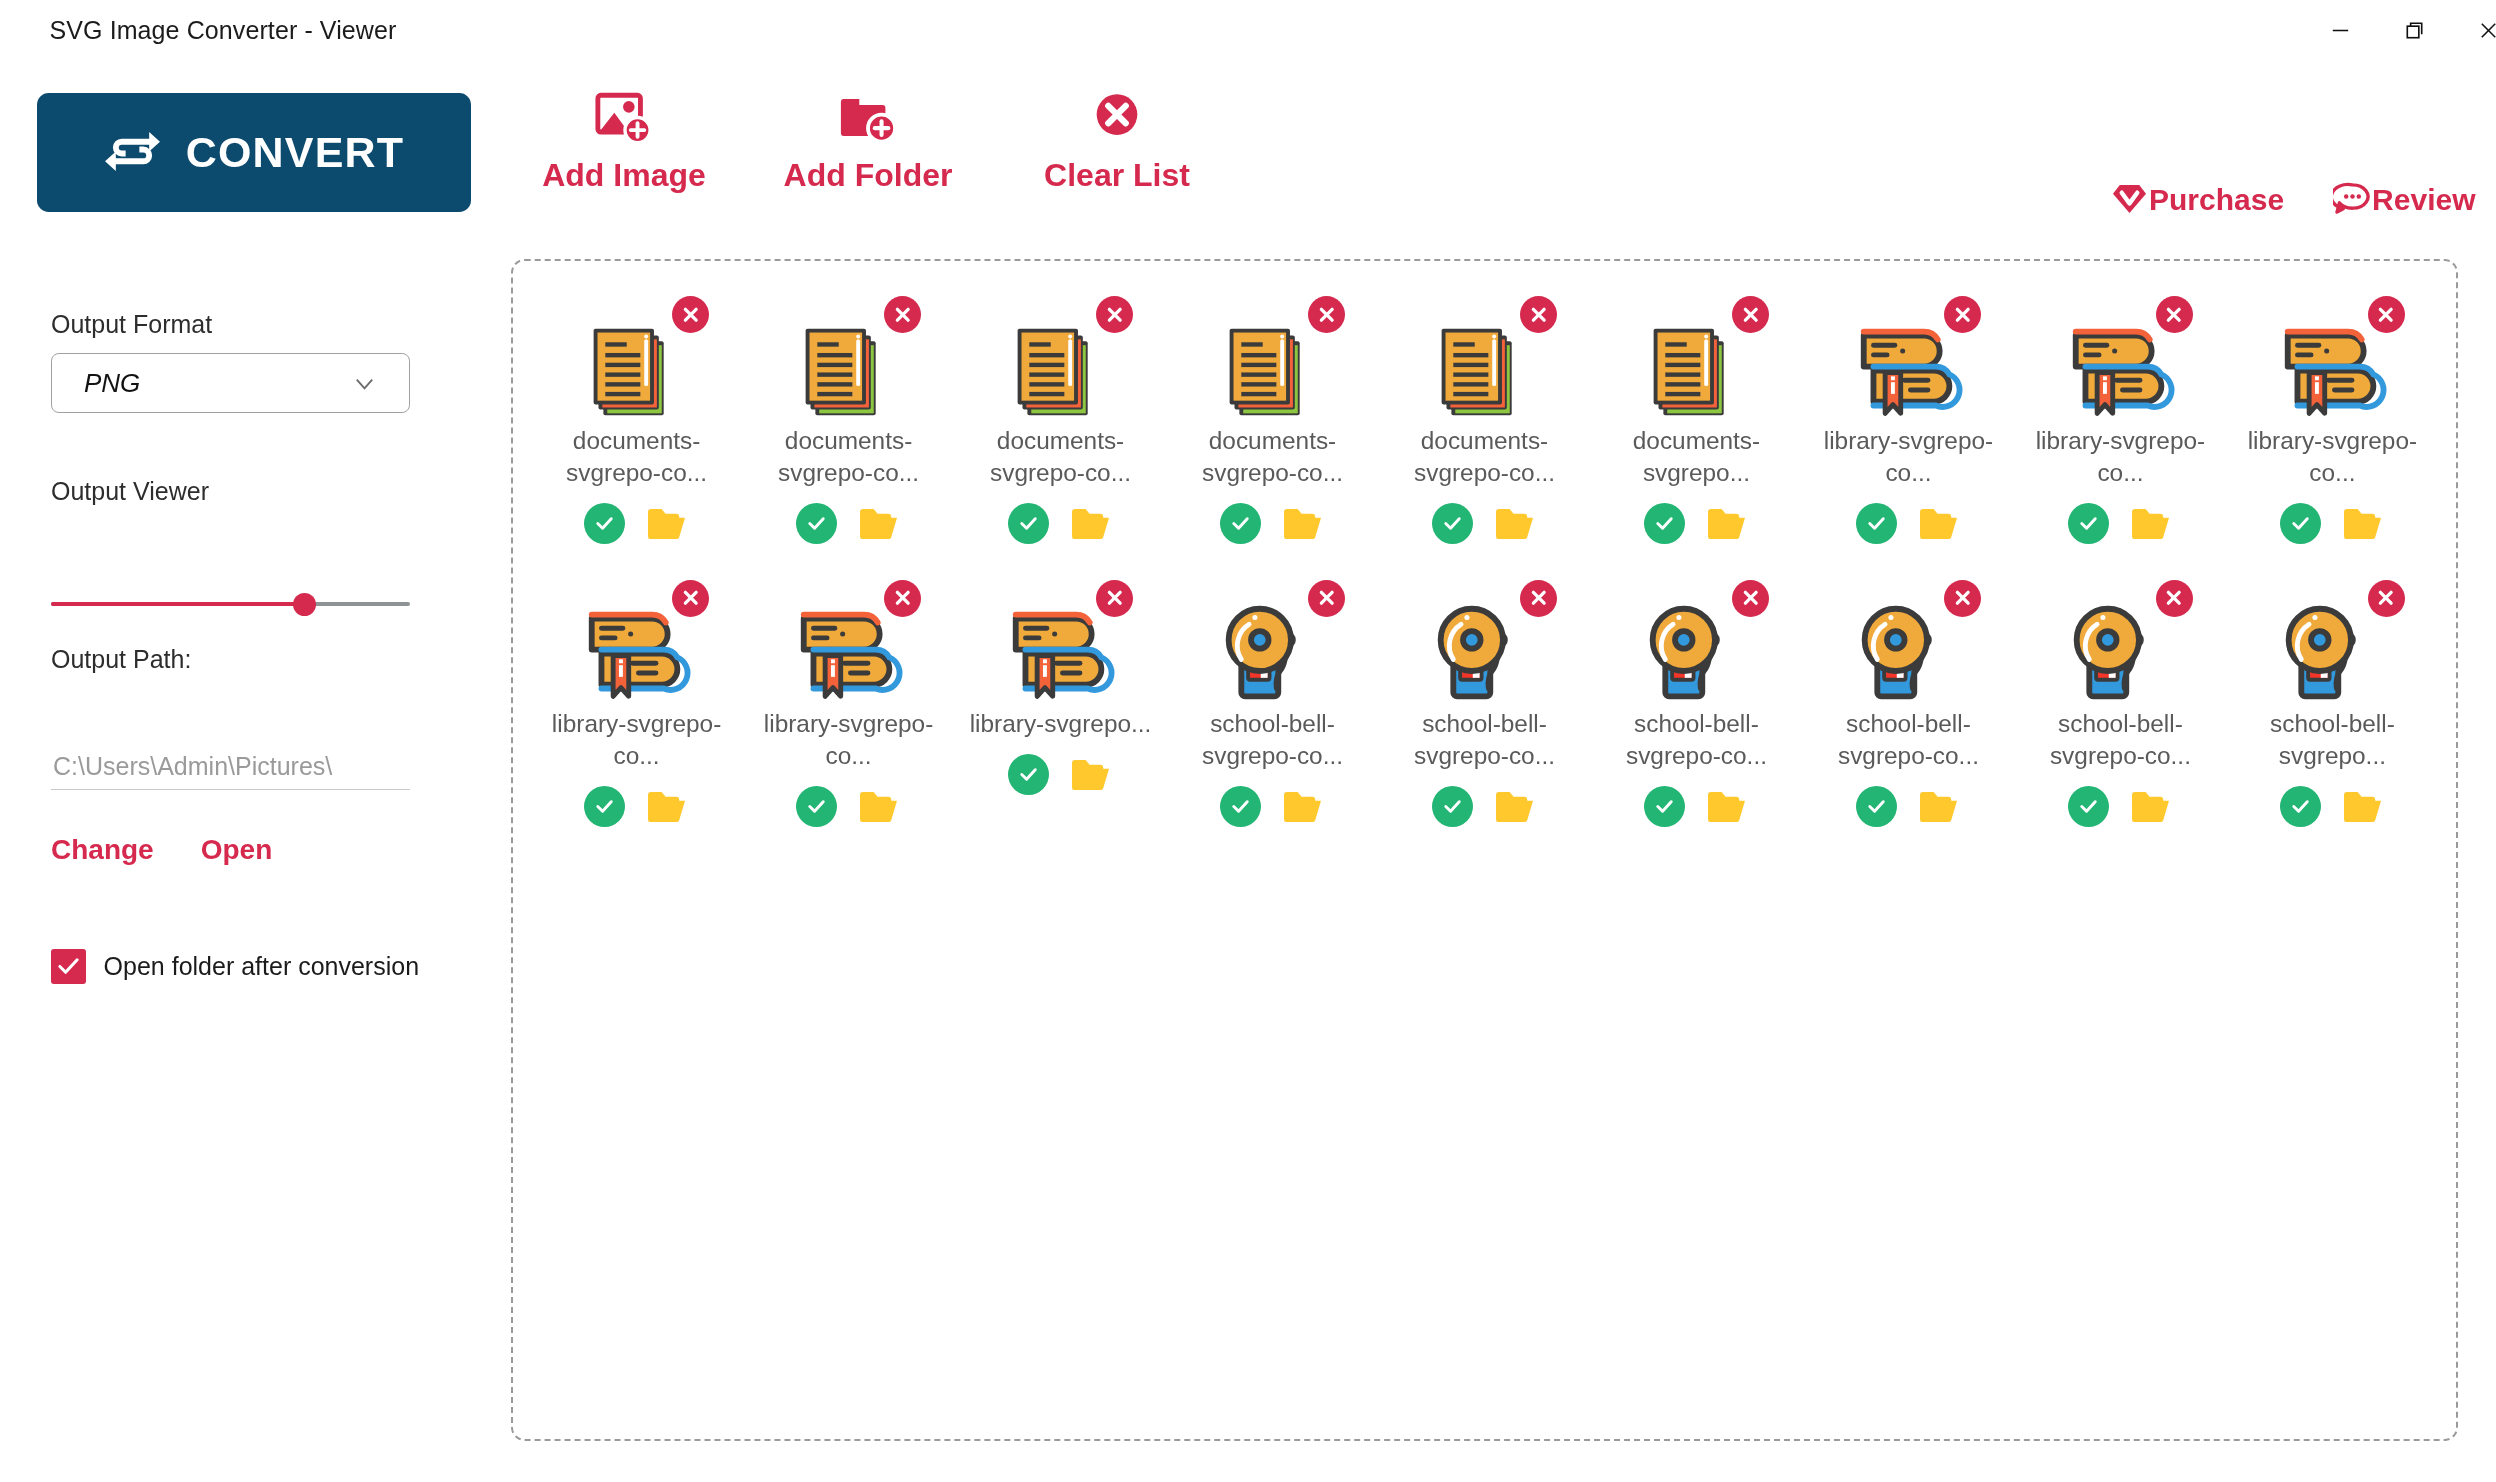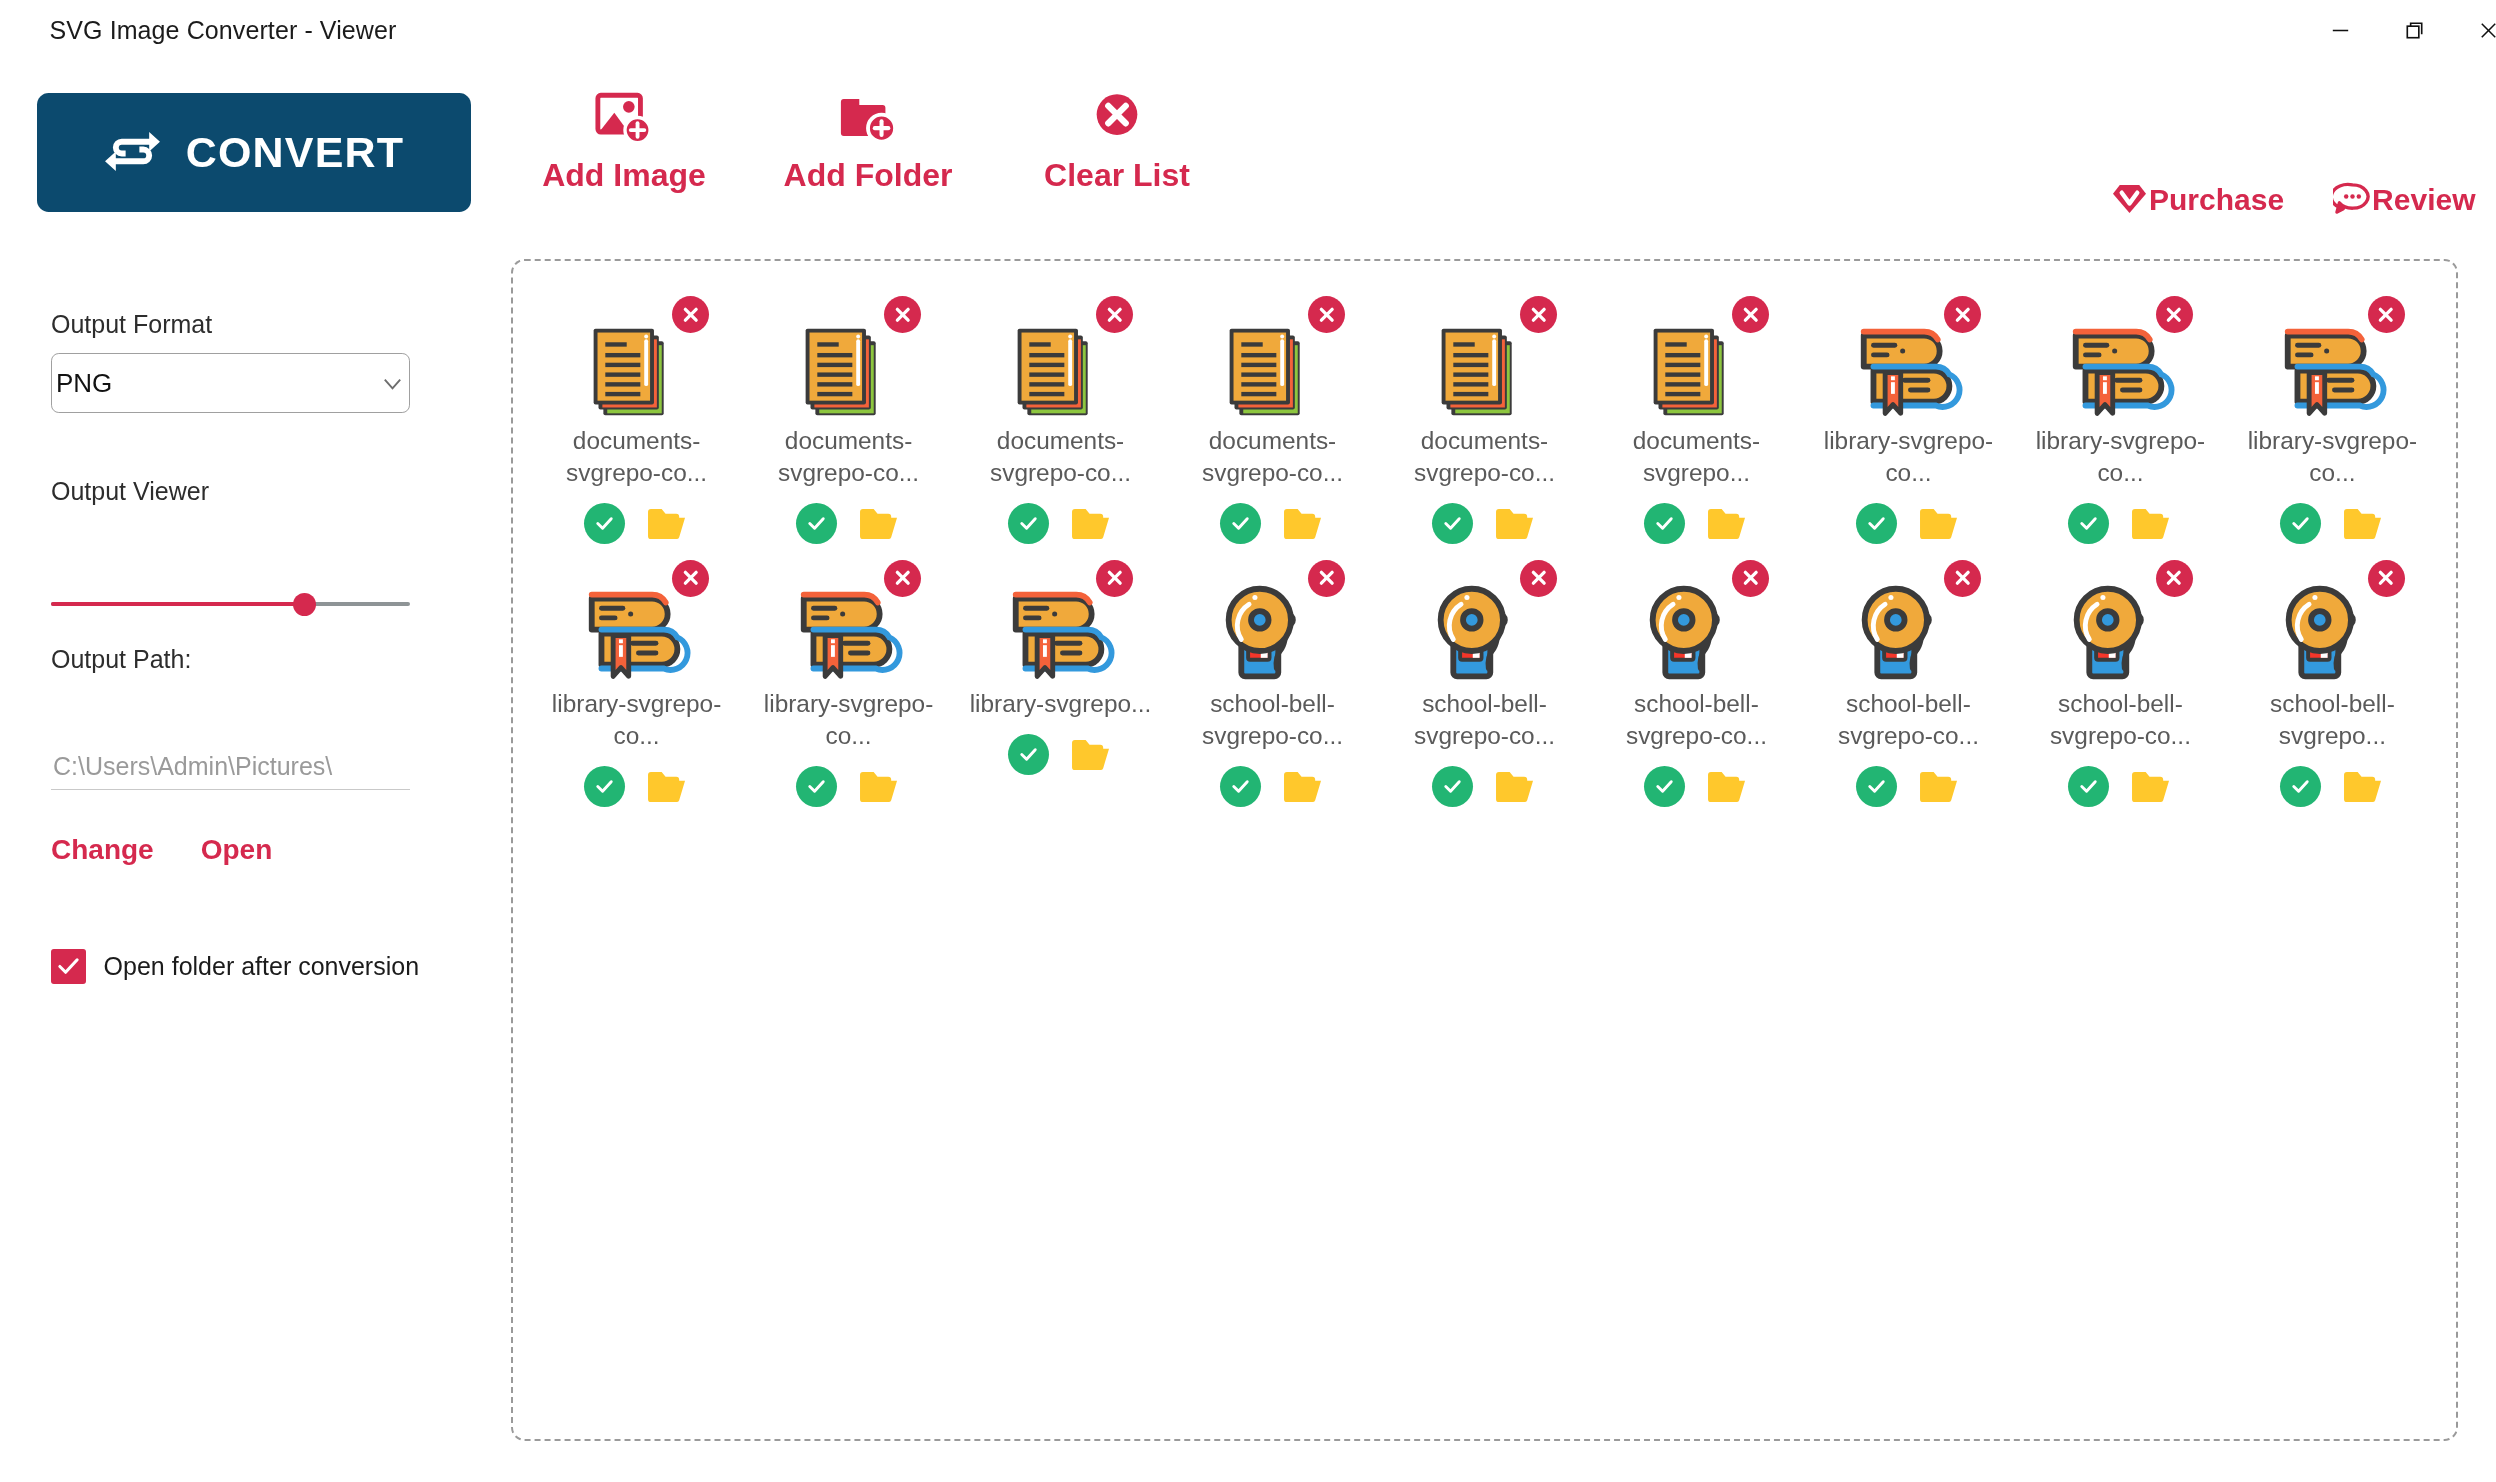--- a/index.html
+++ b/index.html
@@ -42,21 +42,21 @@
   .field-label {
     position: absolute; left: 51px; font-size: 25px; color: #2d2d2d;
   }
   .lbl-format { top: 250px; }
   .lbl-quality { top: 417px; }
   .lbl-path    { top: 585px; }
 
   .select-box {
     position: absolute; left: 51px; top: 293px; width: 359px; height: 60px;
     border: 1.6px solid #a0a0a0; border-radius: 7.8px; background: #fff;
-    display: flex; align-items: center; padding: 0 4px; cursor: pointer;
+    display: flex; align-items: center; padding: 0 32px; cursor: pointer; font-style: italic;
   }
   .select-value { font-size: 26px; color: #121212; flex: 1; }
   .chev { width: 25px; height: 25px; }
 
   .slider-wrap {
     position: absolute; left: 51px; top: 527px; width: 359px; height: 33px;
     display: flex; align-items: center; cursor: pointer;
   }
   .slider-track {
     position: absolute; left: 0; top: 14.6px; width: 359px; height: 4.9px;
@@ -120,21 +120,21 @@
 
   
   .dropzone {
     position: absolute; left: 511px; top: 259px; width: 1947px; height: 1182px;
     border: 2.3px dashed #9a9a9a; border-radius: 13.7px;
     padding: 35px 17.6px 0 17.6px;
   }
   .grid {
     display: grid;
     grid-template-columns: repeat(9, 1fr);
-    row-gap: 16px;
+    row-gap: 36px;
     width: 100%;
   }
   .file-item {
     display: flex; flex-direction: column; align-items: center;
     position: relative; padding-top: 5.9px;
   }
   .thumb-wrap { position: relative; width: 129px; height: 109px; }
   .thumb { position: absolute; left: 7.8px; top: 13.7px; }
   .del-badge {
     position: absolute; right: -7.8px; top: -5.9px;

